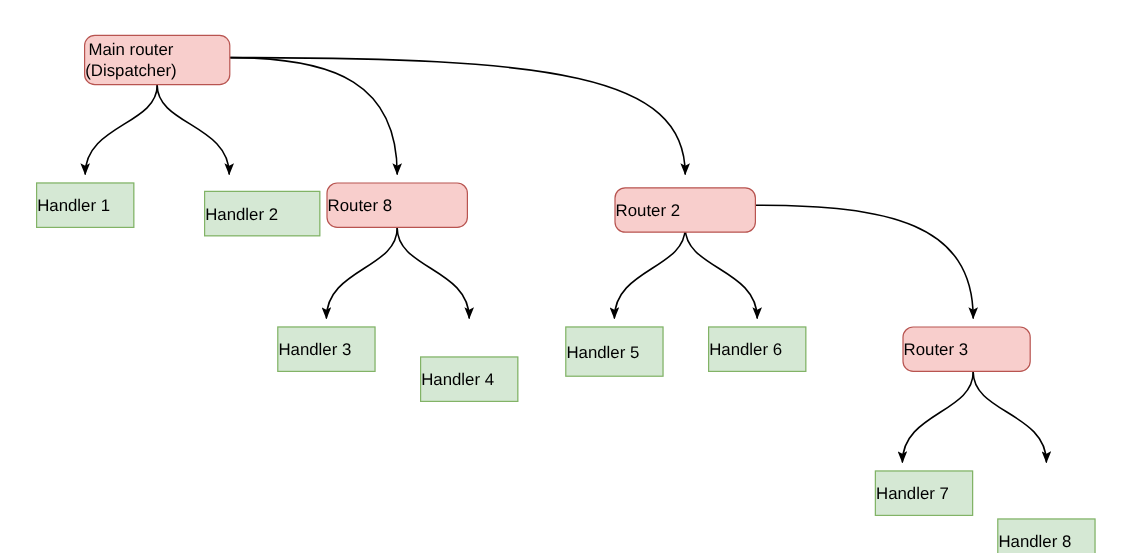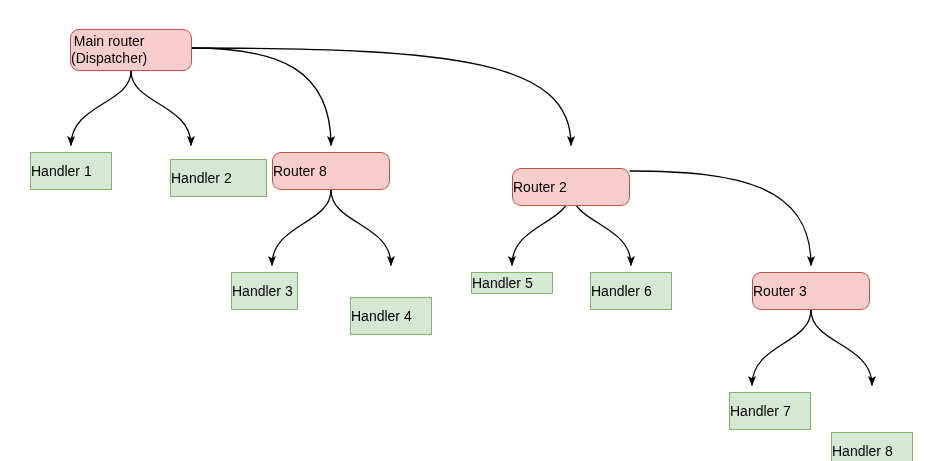--- a/index.html
+++ b/index.html
@@ -80,23 +80,23 @@
         <path d="M 811 310 C 811 344 872 344 872 385" fill="none" stroke="#000000" stroke-width="1.3" stroke-linecap="round" marker-end="url(#arrowhead)"></path>
       </g>
   </svg>
 
   <div id="nodes-layer">
       <div class="node node-router" style="left: 70px; top: 29px; width: 122px; height: 42px;"><span class="node-label">Main router
 (Dispatcher)</span></div>
       <div class="node node-handler" style="left: 30px; top: 152px; width: 82px; height: 38px;"><span class="node-label">Handler 1</span></div>
       <div class="node node-handler" style="left: 150px; top: 159px; width: 97px; height: 38px; margin-left: 20px;"><span class="node-label">Handler 2</span></div>
       <div class="node node-router" style="left: 272px; top: 152px; width: 118px; height: 38px;"><span class="node-label">Router 8</span></div>
-      <div class="node node-router" style="left: 512px; top: 168px; width: 118px; height: 38px;"><span class="node-label">Router 2</span></div>
-      <div class="node node-handler" style="left: 231px; top: 272px; width: 67px; height: 38px;"><span class="node-label">Handler 3</span></div>
+      <div class="node node-router" style="left: 512px; top: 156px; width: 118px; height: 38px;"><span class="node-label">Router 2</span></div>
+      <div class="node node-handler" style="left: 231px; top: 272px; width: 82px; height: 38px;"><span class="node-label">Handler 3</span></div>
       <div class="node node-handler" style="left: 350px; top: 272px; width: 82px; height: 38px; margin-top: 25px;"><span class="node-label">Handler 4</span></div>
-      <div class="node node-handler" style="left: 471px; top: 272px; width: 82px; height: 22px;"><span class="node-label">Handler 5</span></div>
+      <div class="node node-handler" style="left: 471px; top: 272px; width: 82px; height: 42px;"><span class="node-label">Handler 5</span></div>
       <div class="node node-handler" style="left: 590px; top: 272px; width: 82px; height: 38px;"><span class="node-label">Handler 6</span></div>
-      <div class="node node-router" style="left: 752px; top: 272px; width: 118px; height: 38px;"><span class="node-label">Router 3</span></div>
+      <div class="node node-router" style="left: 752px; top: 272px; width: 107px; height: 38px;"><span class="node-label">Router 3</span></div>
       <div class="node node-handler" style="left: 729px; top: 392px; width: 82px; height: 38px;"><span class="node-label">Handler 7</span></div>
       <div class="node node-handler" style="left: 831px; top: 392px; width: 82px; height: 38px; margin-top: 40px;"><span class="node-label">Handler 8</span></div>
     </div>
 
 </div>
 
 </body></html>

